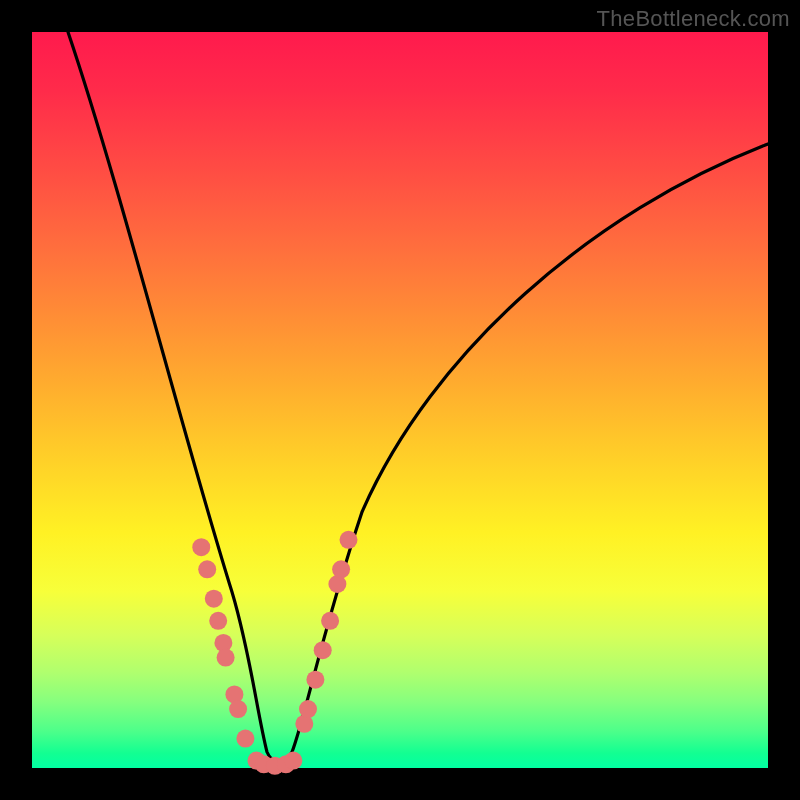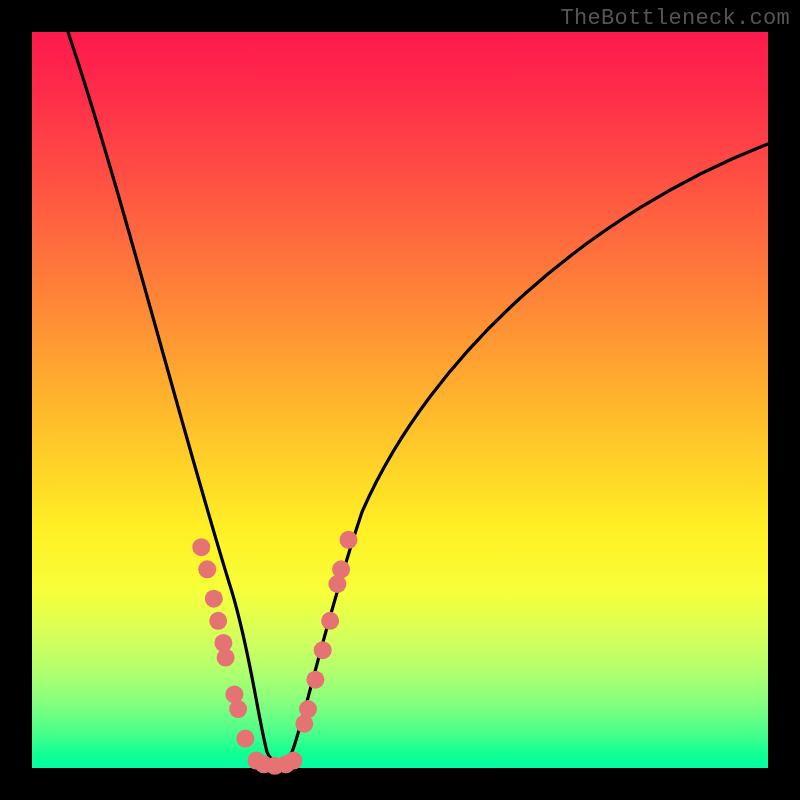--- a/index.html
+++ b/index.html
@@ -11,21 +11,20 @@
     overflow: hidden;
     font-family: Arial, Helvetica, sans-serif;
   }
   .frame {
     position: absolute;
     top: 0;
     left: 0;
     width: 800px;
     height: 656px;
     background: #000;
-    font-family: Liberation Mono, monospace;
   }
   .plot {
     position: absolute;
     top: 32px;
     left: 32px;
     width: 736px;
     height: 736px;
     background: linear-gradient(to bottom,
       #ff1a4d 0%,
       #ff2b4a 8%,

